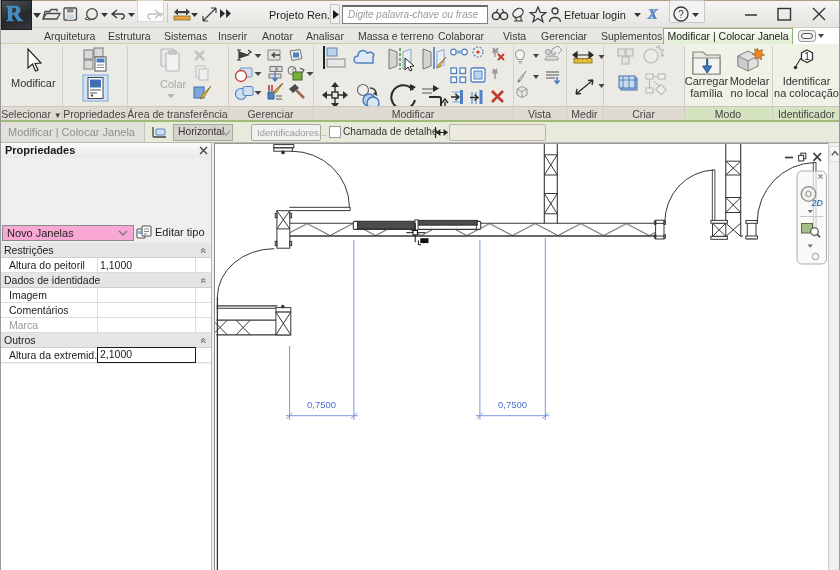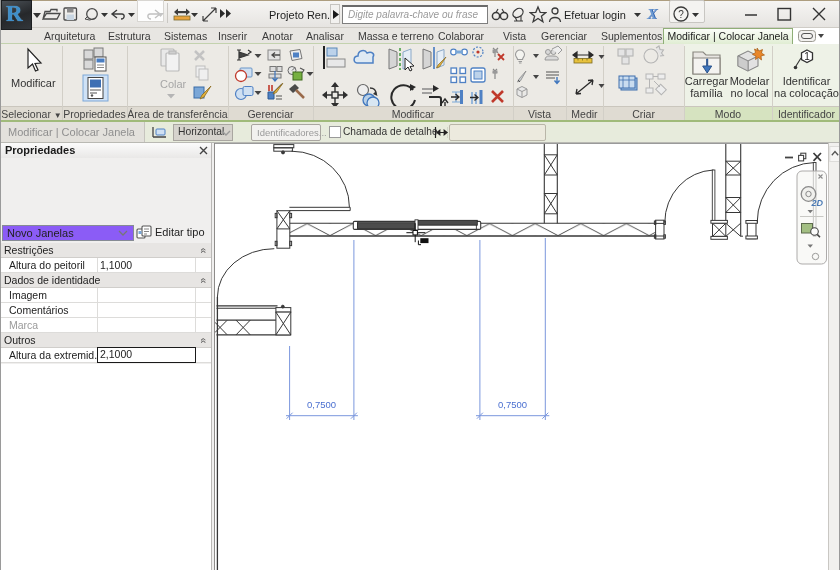--- a/index.html
+++ b/index.html
@@ -27,21 +27,21 @@
 
 #optbar{left:0;top:122px;width:840px;height:21px;background:#e7ebdc;border-bottom:1px solid #b9b9b3;}
 #optbar .lbl{position:absolute;left:7px;top:4px;font-size:11px;color:#8f8f8f;}
 #optgray{position:absolute;left:0;top:0;width:144px;height:20px;background:#e3e1dc;border-right:1px solid #c6c4be;}
 .optctl{position:absolute;font-size:10.5px;color:#333;white-space:nowrap;}
 
 #palette{left:0;top:143px;width:210px;height:427px;background:#f0efee;}
 #paltitle{position:absolute;left:0;top:0;width:210px;height:15px;background:linear-gradient(#fbfbfb,#e9e8e7);font-size:11px;font-weight:bold;color:#1a1a1a;padding:1px 0 0 4px;}
 #typesel{position:absolute;left:2px;top:20px;width:206px;height:56px;background:#fff;border:1px solid #9a9a9a;}
 #thumb{position:absolute;left:2px;top:2px;width:52px;height:51px;background:#fff;border-right:1px solid #d5d5d5;}
-#combo{position:absolute;left:1px;top:82px;width:132px;height:16px;background:#8b5cf6;border:1px solid #868b94;font-size:11px;color:#222;padding:1px 0 0 4px;}
+#combo{position:absolute;left:1px;top:82px;width:132px;height:16px;background:#f9a8d4;border:1px solid #868b94;font-size:11px;color:#222;padding:1px 0 0 4px;}
 #edittype{position:absolute;left:135px;top:82px;width:70px;height:16px;font-size:11px;color:#222;}
 .prow{position:absolute;left:0;width:210px;height:15px;background:#fff;border-bottom:1px solid #dddcda;font-size:10.5px;color:#222;white-space:nowrap;}
 .prow.hdr{background:#e7e5e3;border-bottom:1px solid #d0cecb;}
 .prow .c1{position:absolute;left:8px;top:1px;}
 .prow .c2{position:absolute;left:99px;top:1px;}
 .vline1{position:absolute;left:96px;top:0;width:1px;height:15px;background:#dddcda;}
 .vline2{position:absolute;left:194px;top:0;width:1px;height:15px;background:#dddcda;}
 .chev{position:absolute;right:4px;top:2px;font-size:10px;color:#555;transform:rotate(90deg);}
 
 #splitter{left:210px;top:143px;width:4px;height:427px;background:#f0efee;border-left:1px solid #b9b7b5;border-right:1px solid #8e8c8a;}

